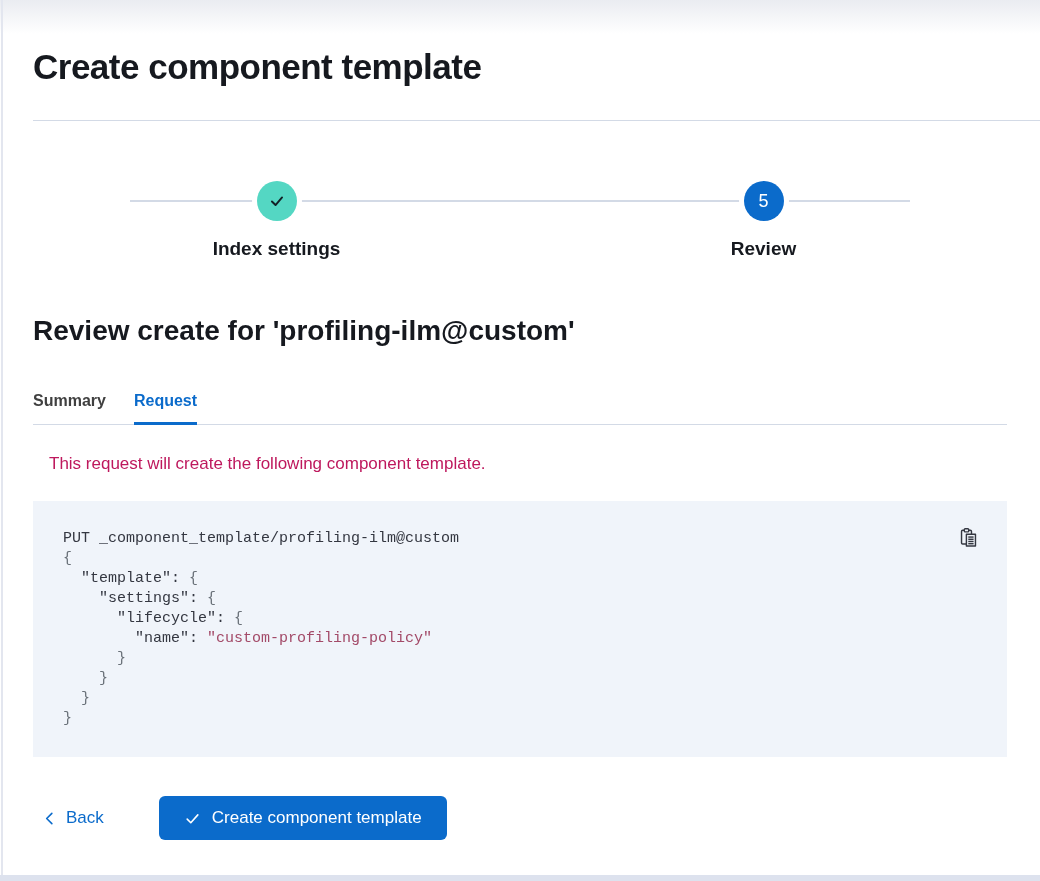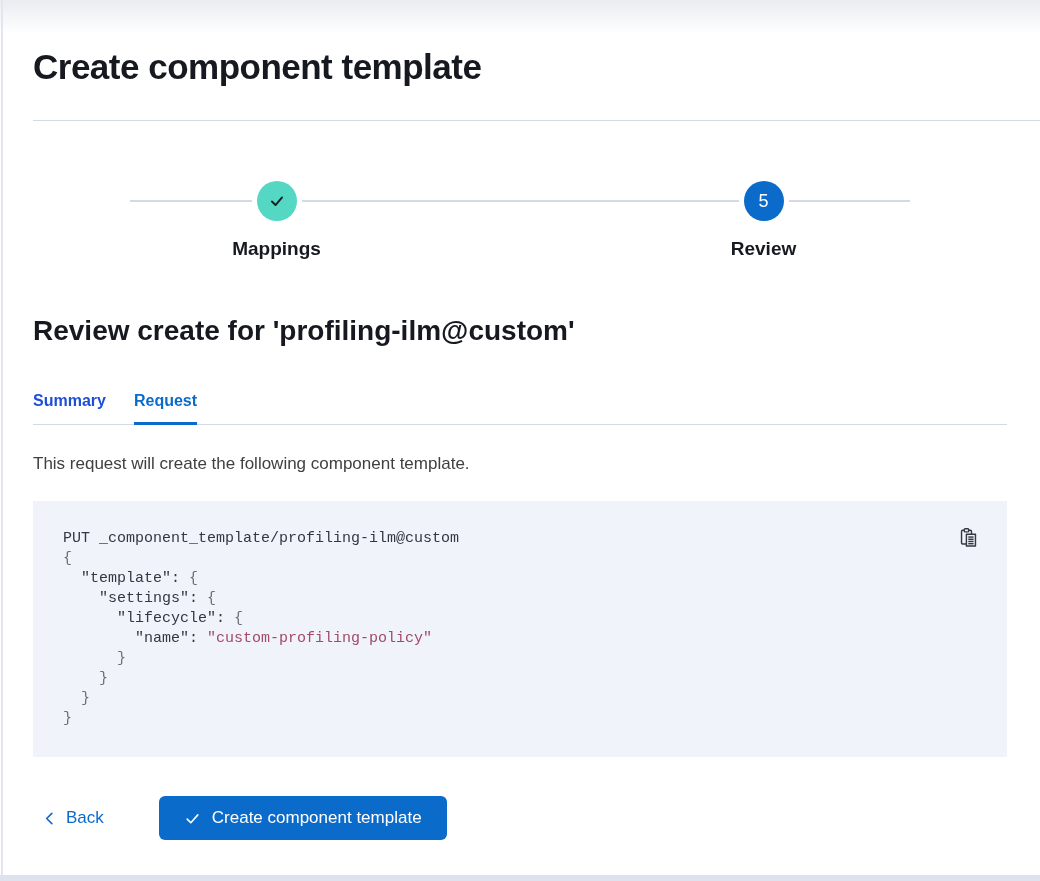--- a/index.html
+++ b/index.html
@@ -25,25 +25,25 @@
   .step { flex:1; display:flex; flex-direction:column; align-items:center; position:relative; z-index:1; cursor:pointer; }
   .step-circle { width:40px; height:40px; border-radius:50%; display:flex; align-items:center;
     justify-content:center; box-shadow:0 0 0 5px #ffffff; }
   .step-circle.complete { background:#54d7c3; color:#132126; }
   .step-circle.current  { background:#0b6bcb; color:#ffffff; font-size:18px; font-weight:500; }
   .step-label { margin-top:17px; font-size:19px; font-weight:700; color:#16191f; }
 
   .review-heading { margin:54px 0 0; font-size:28px; line-height:34px; font-weight:700; color:#16191f; }
 
   .tabs { display:flex; gap:28px; margin-top:44px; border-bottom:1px solid #d3dae6; }
-  .tab { padding-bottom:12px; font-size:16px; font-weight:700; color:#1d4ed8;
+  .tab { padding-bottom:12px; font-size:16px; font-weight:700; color:#404040;
     border-bottom:3px solid transparent; margin-bottom:-1px; cursor:pointer; }
   .tab.active { color:#0b6bcb; border-bottom-color:#0b6bcb; }
 
-  .description { margin:27px 0 0; font-size:17px; line-height:24px; color:#404040; }
+  .description { margin:27px 16px 0; font-size:17px; line-height:24px; color:#be185d; }
 
   .code-panel { margin-top:25px; background:#f0f4fa; padding:28px 30px; position:relative; }
   .code-line { font-family:"Liberation Mono","DejaVu Sans Mono",monospace;
     font-size:15px; line-height:20px; white-space:pre; }
   .tok-d { color:#343741; } .tok-k { color:#343741; }
   .tok-p { color:#697078; } .tok-s { color:#a34a68; }
   .copy-btn { position:absolute; top:24px; right:26px; background:none; border:none;
     padding:2px; cursor:pointer; line-height:0; }
 
   .footer { display:flex; align-items:center; margin-top:39px;gap:16px; }
@@ -66,21 +66,21 @@
 
   <ul class="stepper">
     <div class="stepper-track"></div>
 
       <li class="step">
         <span class="step-circle complete">
           <svg width="18" height="18" viewBox="0 0 16 16" fill="none" stroke="#132126" stroke-width="1.7" stroke-linecap="round" stroke-linejoin="round">
             <path d="M3.5 8.4 L6.7 11.6 L12.5 4.8"></path>
           </svg>
         </span>
-        <span class="step-label">Mappings</span>
+        <span class="step-label">Index settings</span>
       </li>
       <li class="step">
         <span class="step-circle current">5</span>
         <span class="step-label">Review</span>
       </li>
     </ul>
 
   <h2 class="review-heading">Review create for 'profiling-ilm@custom'</h2>
 
   <div class="tabs">

